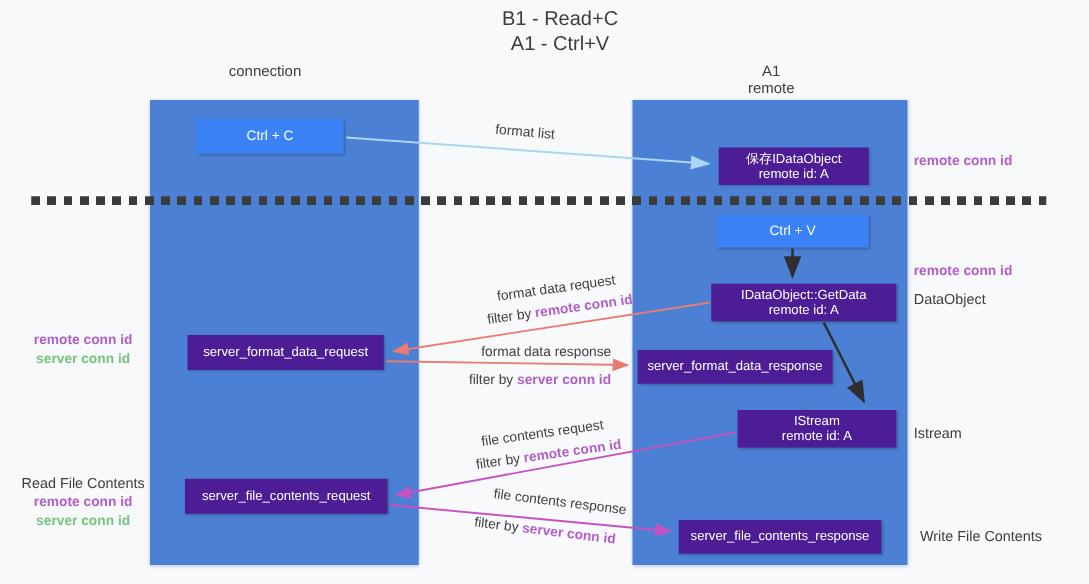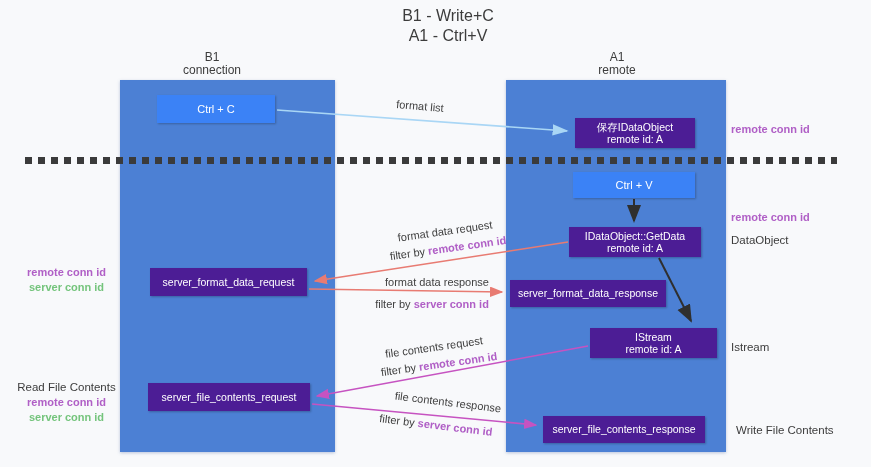--- a/index.html
+++ b/index.html
@@ -34,26 +34,25 @@
   .ann.purple{color:#b05fc6;font-weight:bold;}
   .ann.plain{color:#3c3c3c;font-size:11.5px;}
   .ann-block{position:absolute;text-align:center;font-size:11px;line-height:15px;white-space:nowrap;}
 </style>
 </head>
 <body>
 
 <div id="canvas">
 
   <div class="title">
-    <div>B1 - Write+C</div>
+    <div>B1 - Read+C</div>
     <div>A1 - Ctrl+V</div>
   </div>
 
   <div class="lane-header" style="left:132px;">
-    <div>B1</div>
     <div>connection</div>
   </div>
   <div class="lane-header" style="left:537px;">
     <div>A1</div>
     <div>remote</div>
   </div>
 
   <div class="lane" style="left:120px;width:215px;"></div>
   <div class="lane" style="left:506px;width:220px;"></div>
 
@@ -89,21 +88,21 @@
 
   <div class="node orange" style="left:575px;top:118px;width:120px;height:30px;">
     <div>保存IDataObject</div>
     <div>remote id: A</div>
   </div>
 
   <div class="node green" style="left:573px;top:172px;width:122px;height:26px;">
     <div>Ctrl + V</div>
   </div>
 
-  <div class="node orange" style="left:569px;top:227px;width:132px;height:30px;">
+  <div class="node orange" style="left:569px;top:227px;width:148px;height:30px;">
     <div>IDataObject::GetData</div>
     <div>remote id: A</div>
   </div>
 
   <div class="node orange" style="left:150px;top:268px;width:157px;height:28px;">
     <div>server_format_data_request</div>
   </div>
 
   <div class="node orange" style="left:510px;top:280px;width:156px;height:27px;">
     <div>server_format_data_response</div>

